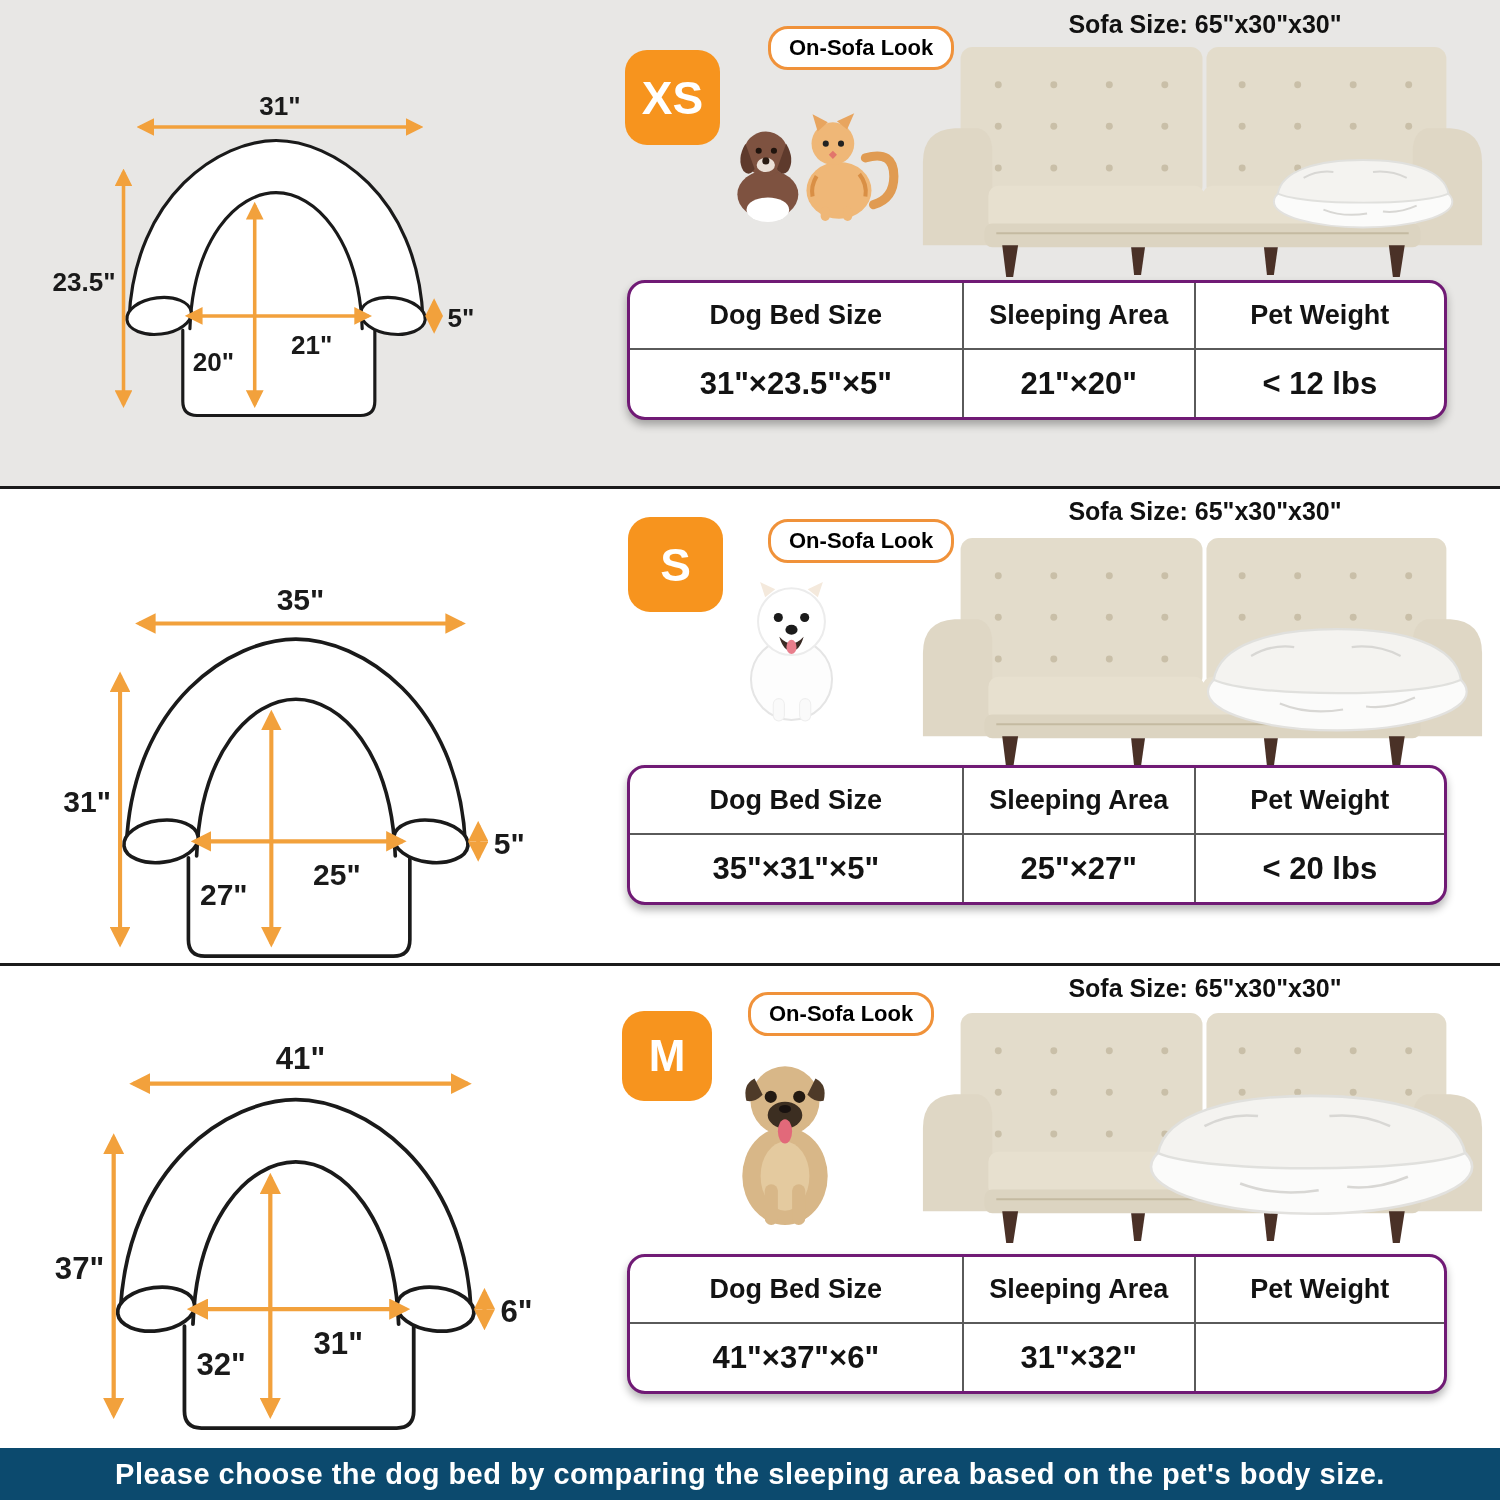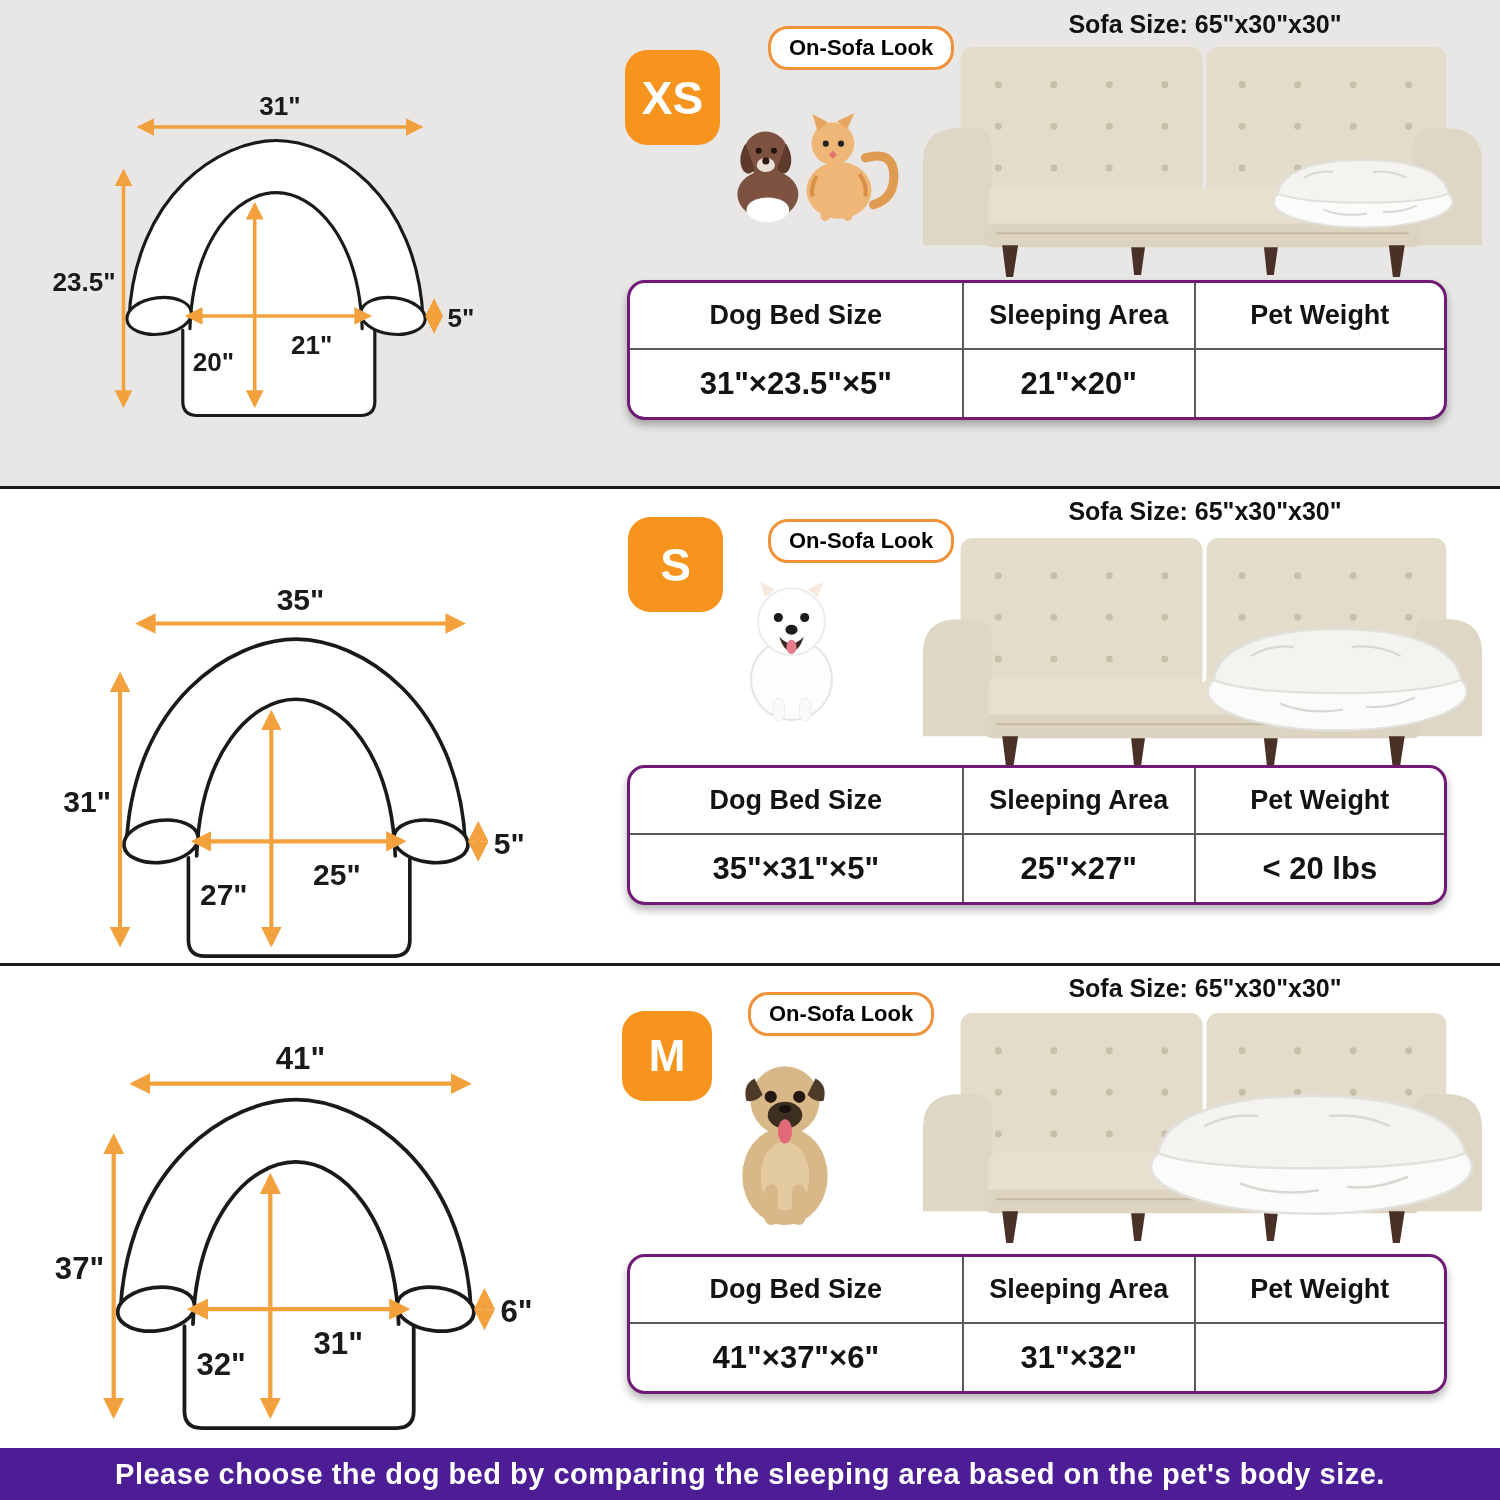--- a/index.html
+++ b/index.html
@@ -2,21 +2,21 @@
 <html><head>
 <meta charset="utf-8">
 <style>
   * { margin:0; padding:0; box-sizing:border-box; }
   body { font-family:"Liberation Sans", sans-serif; background:#fff; }
   #canvas { position:relative; width:1500px; height:1500px; overflow:hidden; background:#fff; }
   .row-section { position:absolute; left:0; width:1500px; }
   #row-xs { top:0; height:489px; background:#E8E7E5; border-bottom:3px solid #1B1B1B; }
   #row-s  { top:489px; height:477px; background:#FFFFFF; border-bottom:3px solid #1B1B1B; }
   #row-m  { top:966px; height:482px; background:#FFFFFF; }
-  #banner { position:absolute; top:1448px; left:0; width:1500px; height:52px; background:#4c1d95;
+  #banner { position:absolute; top:1448px; left:0; width:1500px; height:52px; background:#0c4a6e;
             display:flex; align-items:center; justify-content:center; }
   #banner .banner-text { color:#FFFFFF; font-weight:bold; font-size:29px; letter-spacing:0.5px; }
 
   .diagram { position:absolute; }
   #row-xs .diagram { left:35px; top:52px; width:490px; }
   #row-s  .diagram { left:18px; top:48px; width:565px; }
   #row-m  .diagram { left:8px;  top:28px; width:585px; }
   .diagram text { font-family:"Liberation Sans", sans-serif; font-weight:bold; font-size:33px; fill:#1A1A1A; }
 
   .size-badge { position:absolute; width:95px; height:95px; background:#F7941E; border-radius:22px;
@@ -185,20 +185,21 @@
         </g>
       </g>
     </svg>
 
     <div class="spec-table">
       <div class="cell head c1">Dog Bed Size</div>
       <div class="cell head c2">Sleeping Area</div>
       <div class="cell head c3">Pet Weight</div>
       <div class="cell val c1">31"×23.5"×5"</div>
       <div class="cell val c2">21"×20"</div>
+      <div class="cell val c3">&lt; 12 lbs</div>
     </div>
   </section>
 
   <section class="row-section" id="row-s">
     <svg class="diagram" viewBox="0 0 620 480">
       <defs>
         <marker id="m2" viewBox="0 0 10 10" refX="8" refY="5" markerWidth="5" markerHeight="5" orient="auto-start-reverse">
           <path d="M0 0 L10 5 L0 10 Z" fill="#F2A13C"></path>
         </marker>
       </defs>

